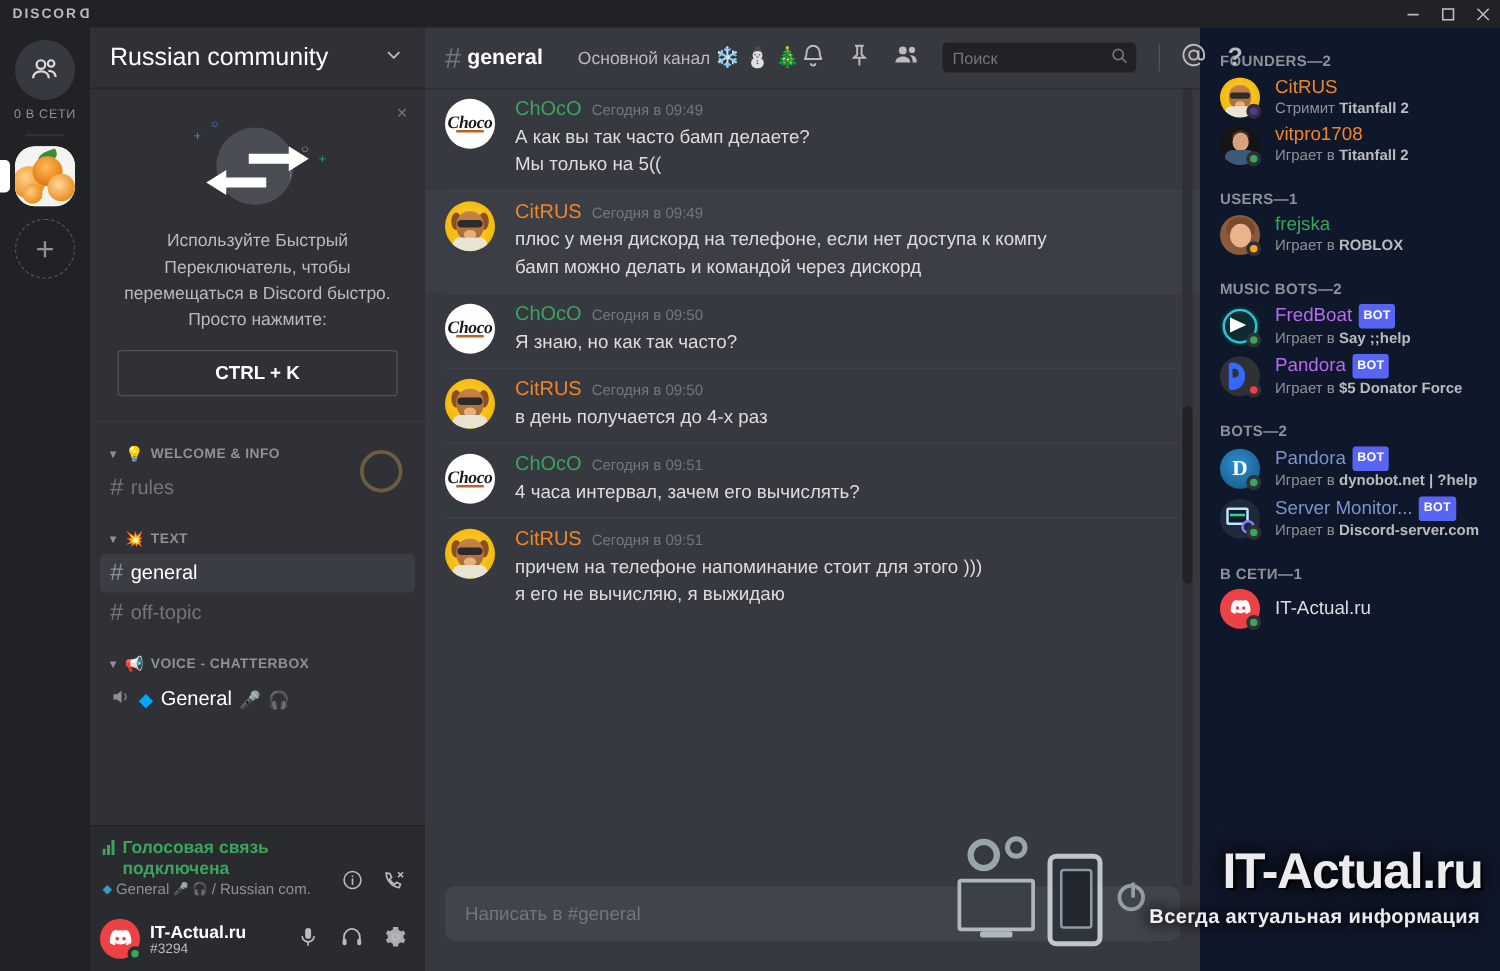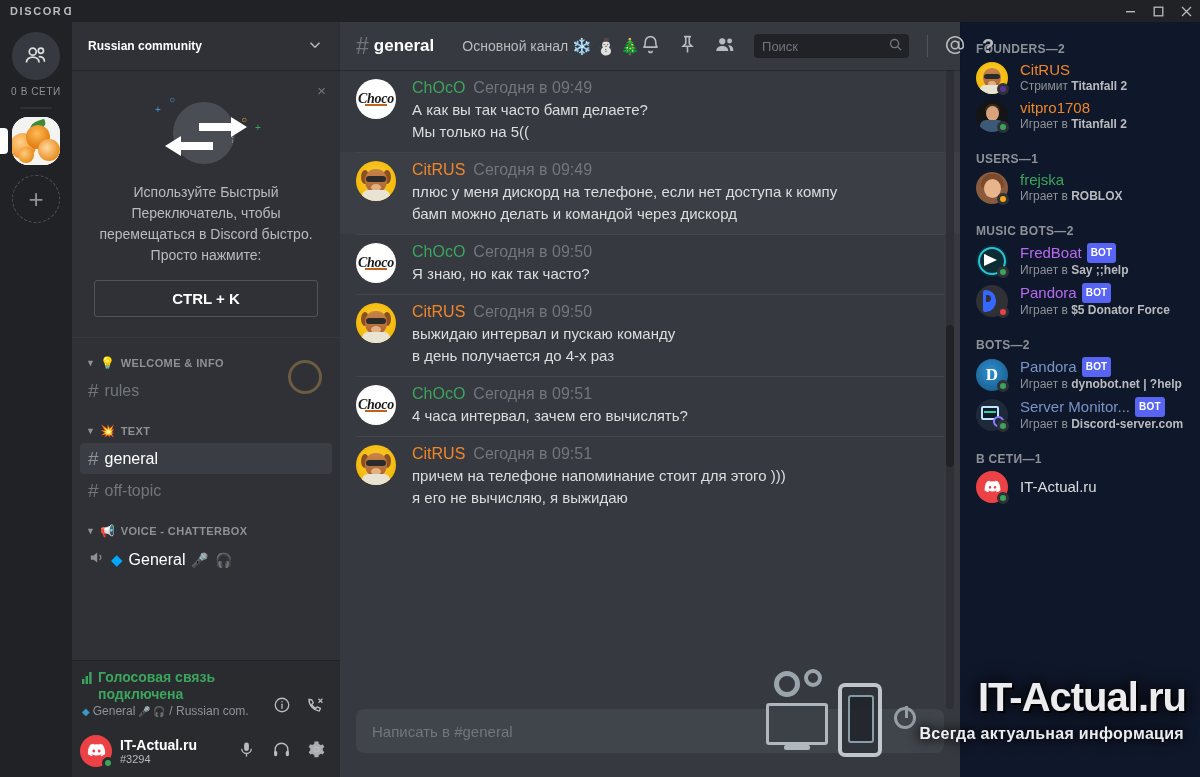--- a/index.html
+++ b/index.html
@@ -73,21 +73,21 @@
     display:flex; align-items:center; justify-content:center; font-size:26px; line-height:1;
   }
 
   
   .sidebar { width:268px; flex:0 0 268px; background:#2f3136; display:flex; flex-direction:column; }
   .guild-header {
     height:48px; flex:0 0 48px; display:flex; align-items:center;
     padding:0 16px; box-shadow:0 1px 0 rgba(4,4,5,.2),0 1px 2px rgba(4,4,5,.1);
     background:#2f3136;
   }
-  .guild-name { font-size:12px; font-weight:bold; color:#fff; flex:1; white-space:nowrap; overflow:hidden; }
+  .guild-name { font-size:20px; font-weight:normal; color:#fff; flex:1; white-space:nowrap; overflow:hidden; }
   .guild-chevron { color:#b9bbbe; }
 
   
   .promo {
     flex:0 0 auto; padding:14px 22px 20px; position:relative; text-align:center;
     border-bottom:1px solid #36383d;
   }
   .promo-close { position:absolute; right:14px; top:12px; color:#72767d; cursor:pointer; }
   .promo-art { height:86px; position:relative; margin:4px auto 8px; width:150px; }
   .qs-circle {
@@ -206,21 +206,21 @@
   }
   .av-dog .ear1 { left:5px; } .av-dog .ear2 { left:27px; }
   .av-dog .glass {
     position:absolute; left:10px; top:15px; width:20px; height:6px; background:#2b2b2b; border-radius:3px;
   }
   .av-dog .snout { position:absolute; left:15px; top:23px; width:10px; height:7px; background:#e2b183; border-radius:50%; }
   .av-dog .shirt { position:absolute; left:6px; bottom:0; width:28px; height:11px; background:#e8e3d2; border-radius:6px 6px 0 0; }
   .mbody { flex:1; min-width:0; }
   .mhead { display:flex; align-items:baseline; gap:8px; margin-bottom:2px; }
   .mauthor { font-size:16px; font-weight:500; }
-  .mtime { font-size:16px; color:#72767d; }
+  .mtime { font-size:12px; color:#72767d; }
   .mline { font-size:15px; line-height:22px; color:#dcddde; }
 
   .msg-scroll {
     position:absolute; right:6px; top:0; width:8px; height:100%;
   }
   .msg-scroll .track { position:absolute; inset:0; background:#2e3035; border-radius:4px; }
   .msg-scroll .thumb {
     position:absolute; left:0; width:8px; top:255px; height:142px; background:#202225; border-radius:4px;
   }
 
@@ -621,21 +621,20 @@
                 <span class="head"></span>
                 <span class="glass"></span>
                 <span class="snout"></span>
                 <span class="shirt"></span>
             </div>
             <div class="mbody">
               <div class="mhead">
                 <span class="mauthor" style="color:#f0862a">CitRUS</span>
                 <span class="mtime">Сегодня в 09:50</span>
               </div>
-              <div class="mline">выжидаю интервал и пускаю команду</div>
               <div class="mline">в день получается до 4-х раз</div>
             </div>
           </div>
 
           <div class="msg">
             <div class="av av-choco">
               <span class="txt">Choco</span>
                 <span class="bar"></span>
             </div>
             <div class="mbody">

